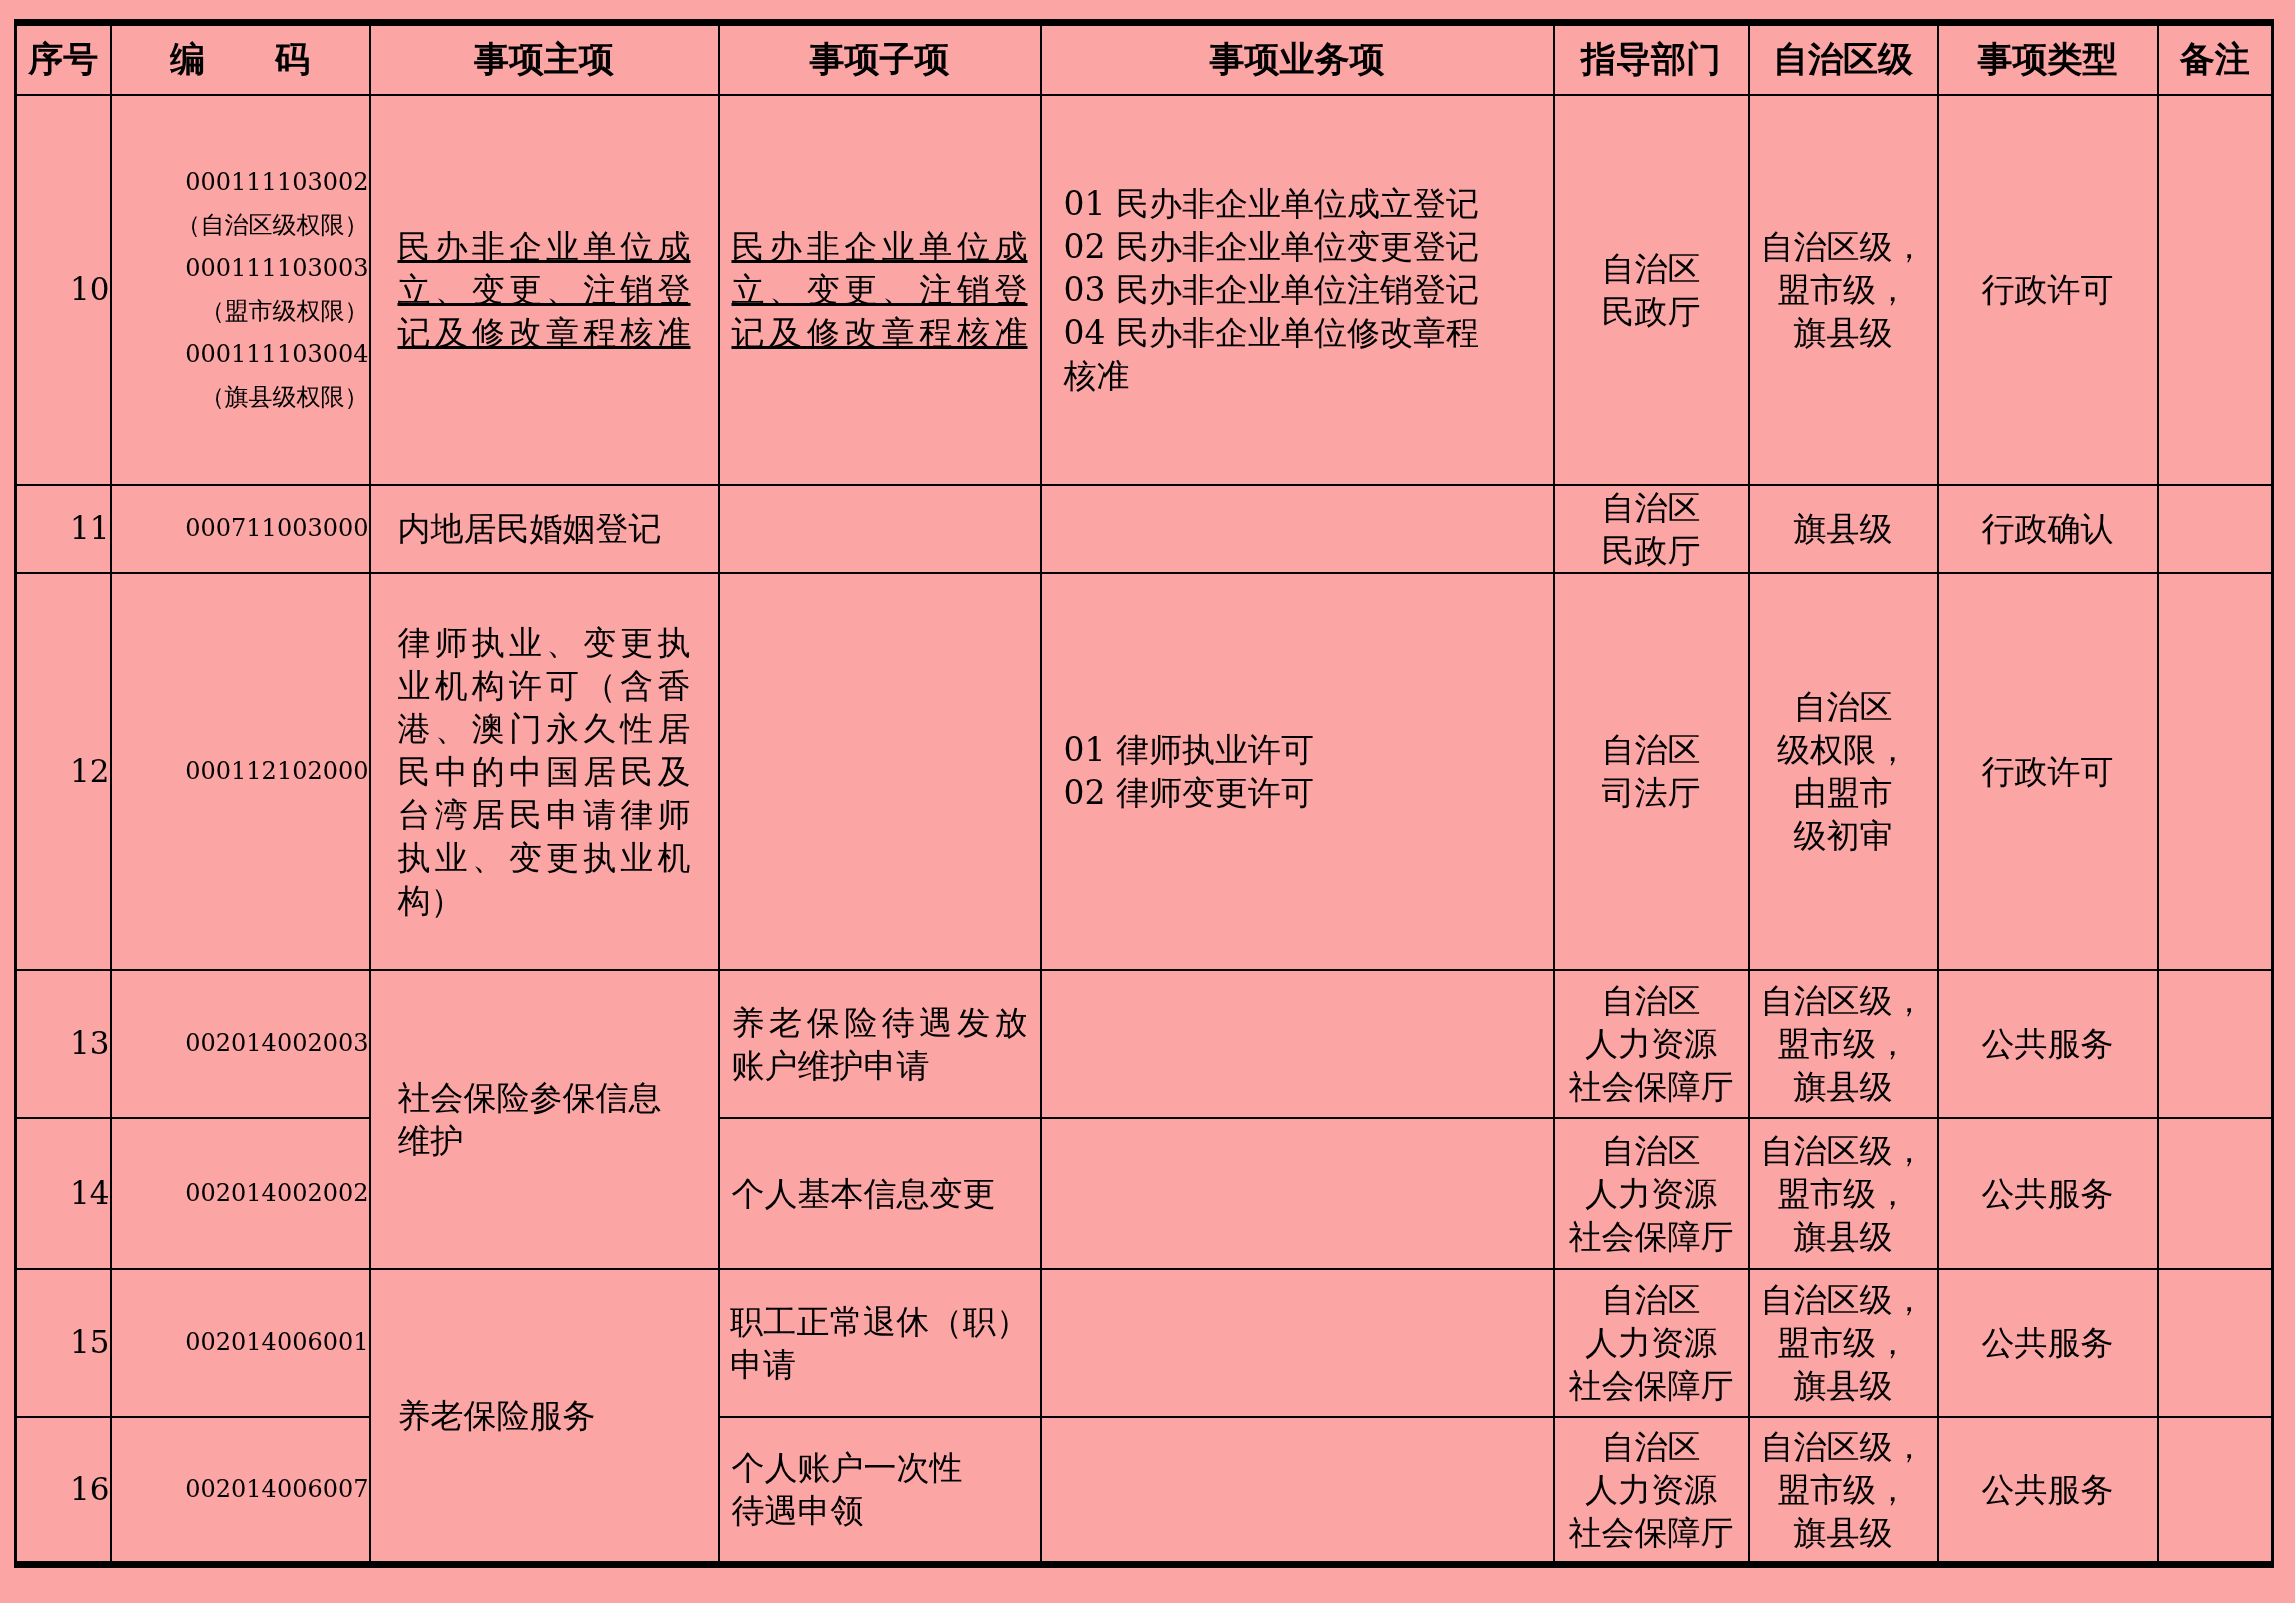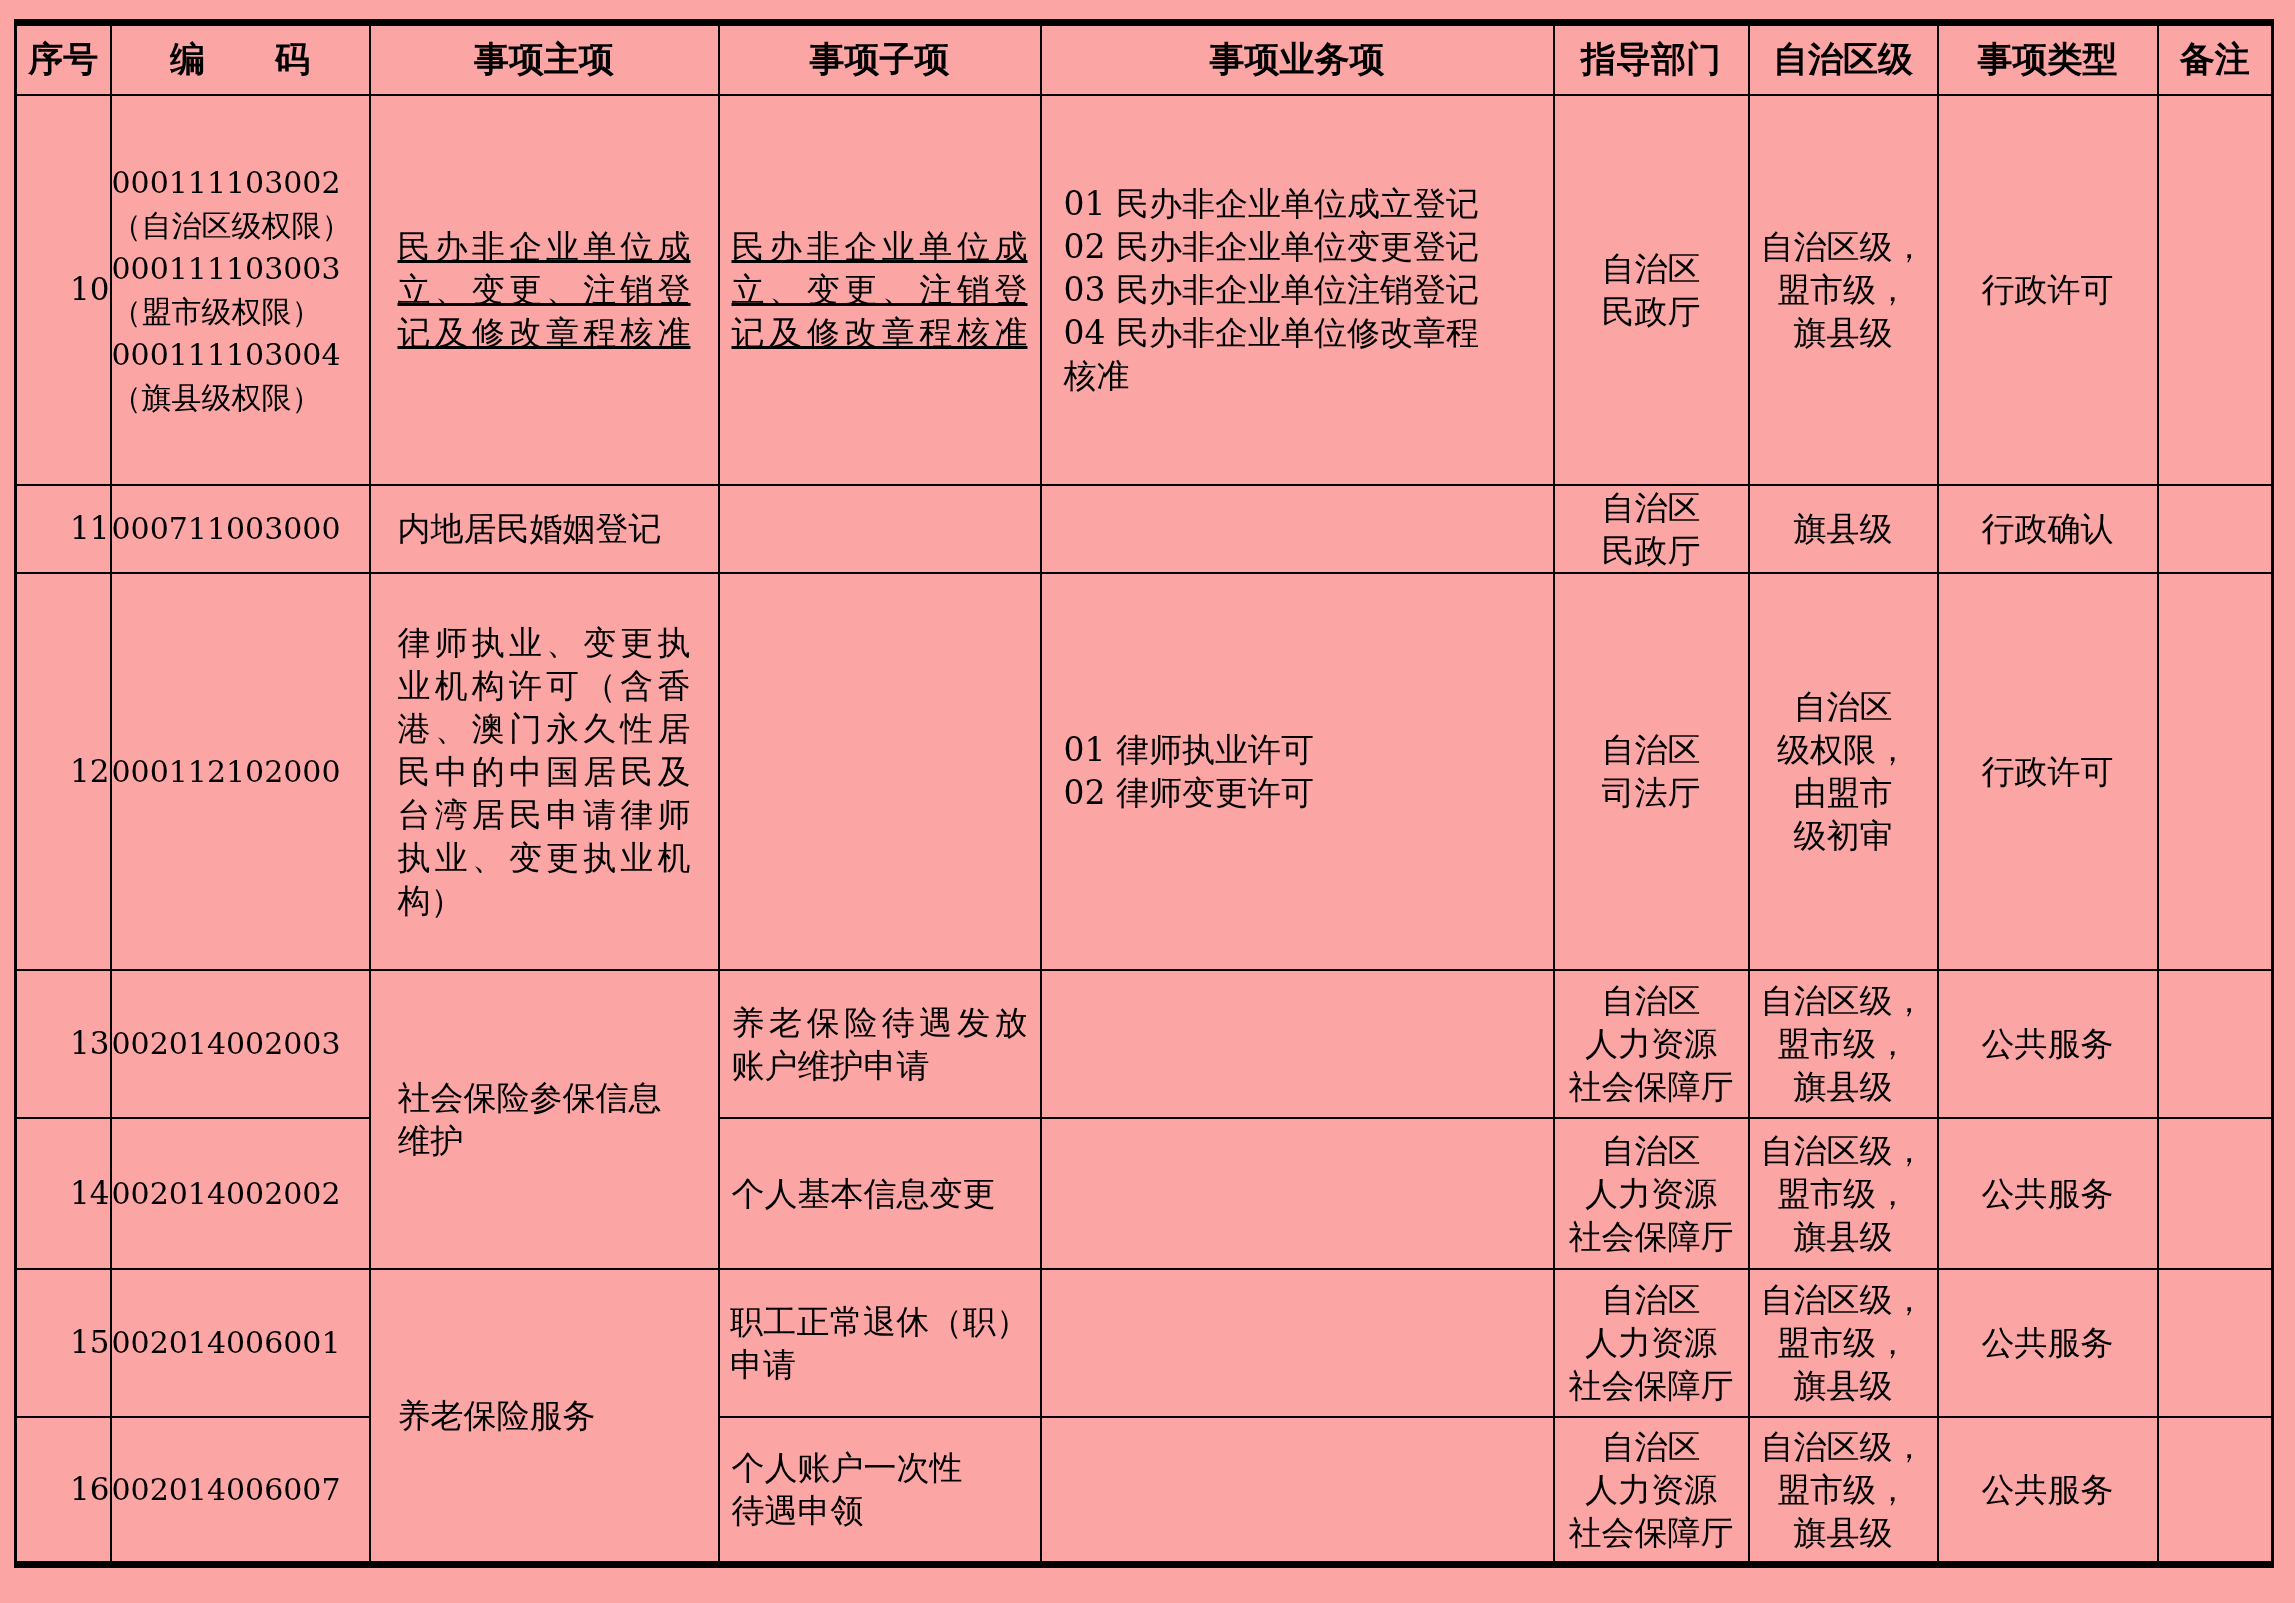--- a/index.html
+++ b/index.html
@@ -43,22 +43,22 @@
   .cell {
     font-size: 33px;
     line-height: 43px;
     white-space: pre-line;
   }
   .num {
     font-size: 31px;
     text-align: right;
   }
   .code {
-    font-size: 30px;
-    text-align: left;
+    font-size: 24px;
+    text-align: right;
   }
   .center { text-align: center; }
   .main-inner {
     width: 293px;
     margin: 0 auto;
     text-align: left;
   }
   .sub-inner {
     width: 296px;
     margin: 0 auto;

